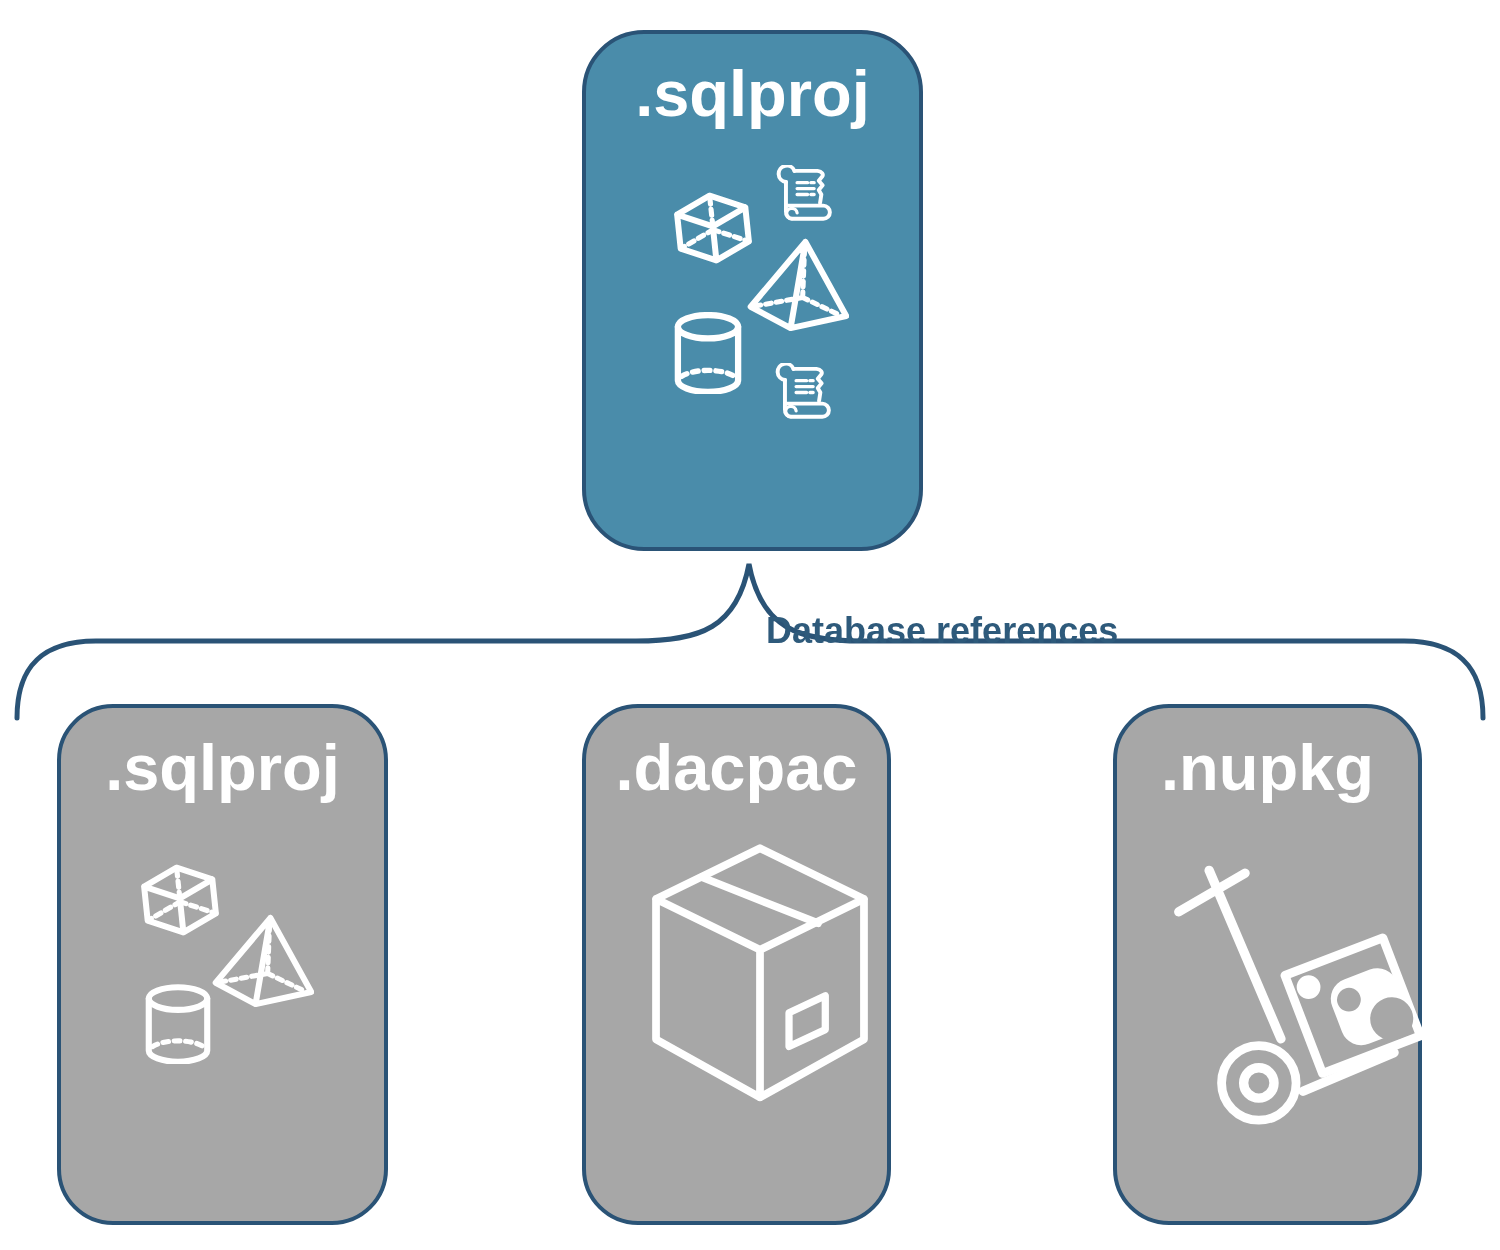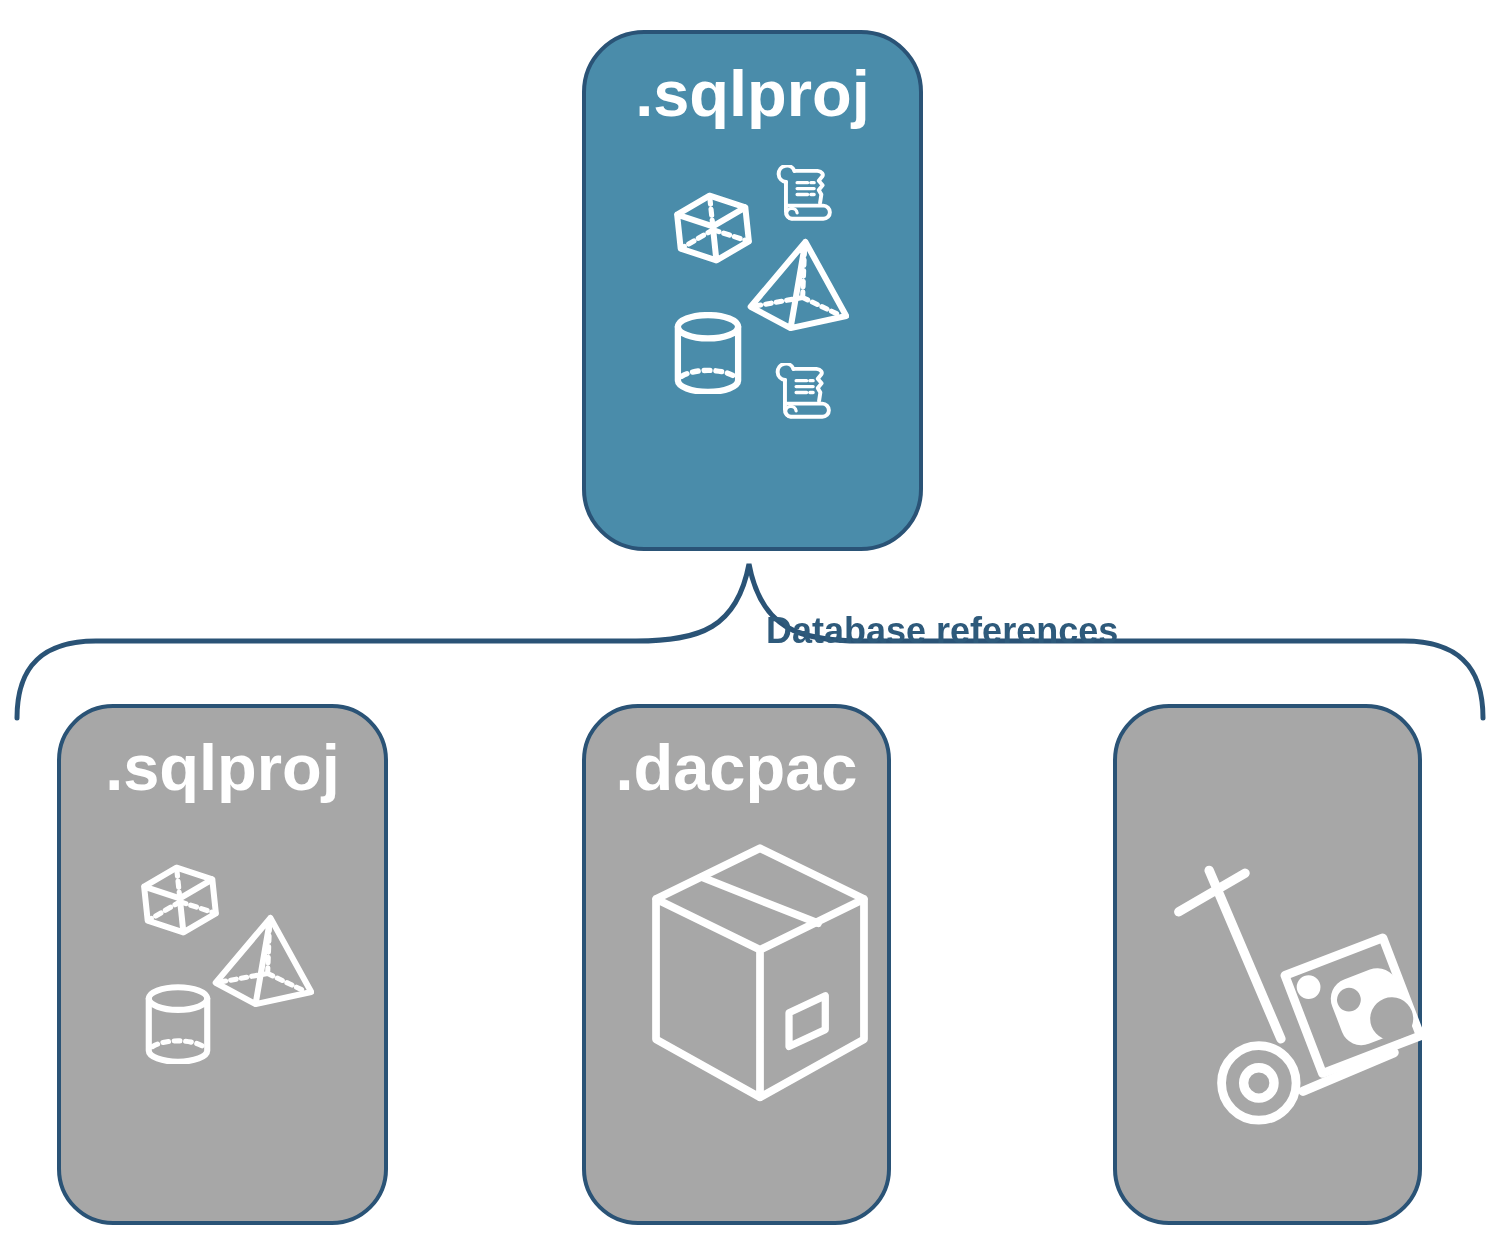--- a/index.html
+++ b/index.html
@@ -124,18 +124,19 @@
   </section>
 
   <section class="card child c2">
     <h2>.dacpac</h2>
     <svg class="icon" style="left:53px;top:133px;width:242px;height:266px">
         <use href="#sym-package"></use>
       </svg>
   </section>
 
   <section class="card child c3">
+    <h2>.nupkg</h2>
     <svg class="icon" style="left:48px;top:143px;width:276px;height:290px">
         <use href="#sym-handtruck"></use>
       </svg>
   </section>
 
 </div>
 
 </body></html>

